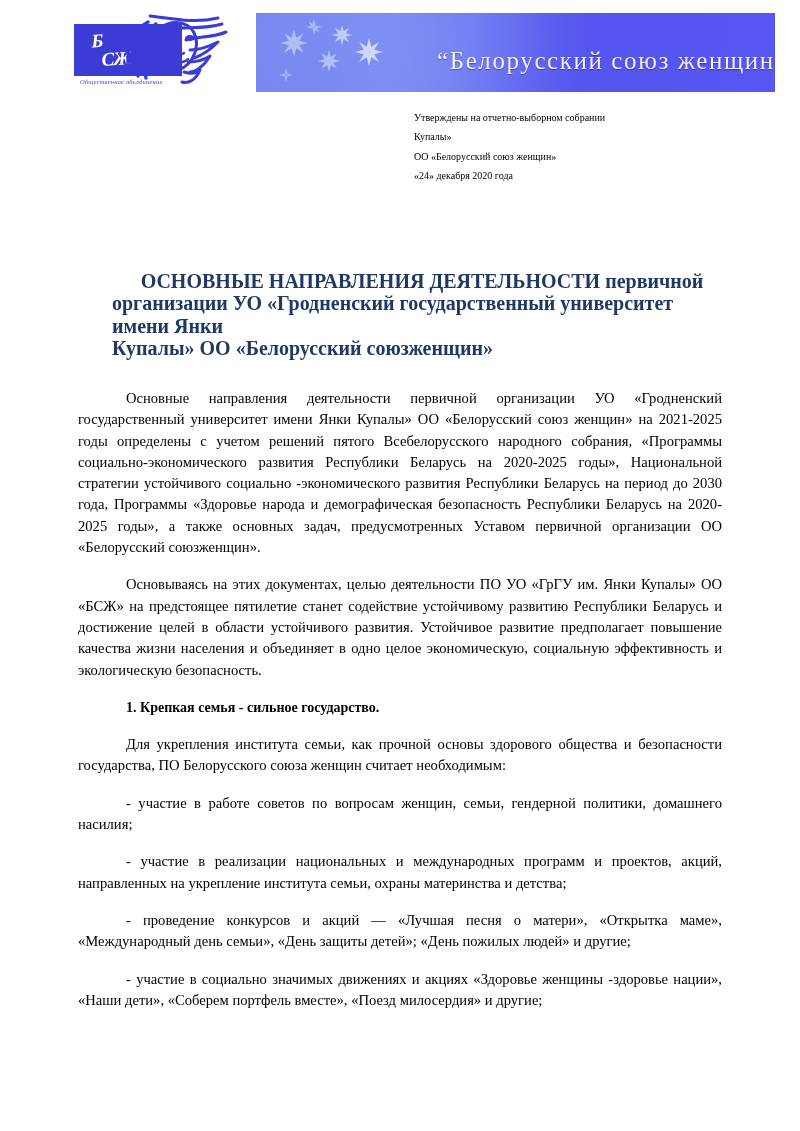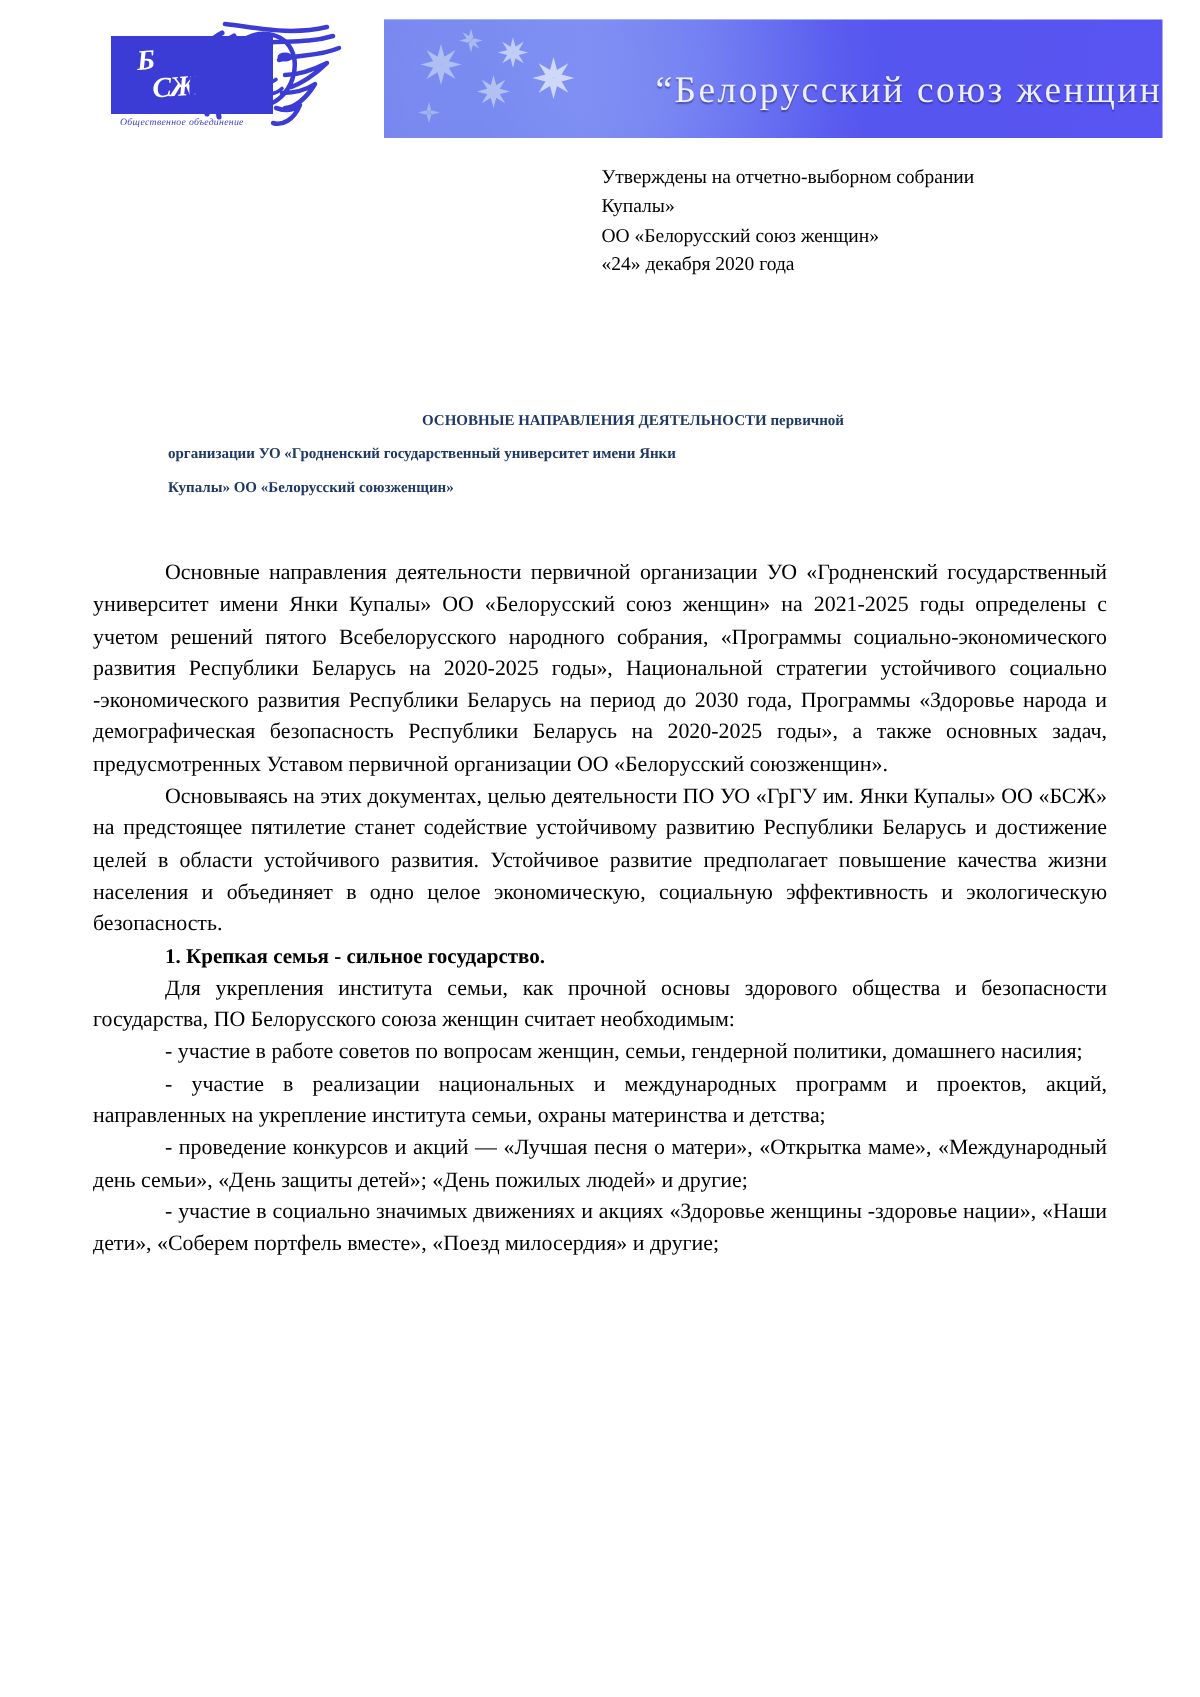--- a/index.html
+++ b/index.html
@@ -111,59 +111,59 @@
     font-size: 25px;
     letter-spacing: 1.6px;
     white-space: nowrap;
     text-shadow: 0 1px 1px rgba(20,20,80,0.45);
     margin-left: 41px;
   }
 
   
   .approval {
     position: absolute;
-    left: 401px;
+    left: 414px;
     top: 108px;
     width: 362px;
-    font-size: 13px;
+    font-size: 10px;
     line-height: 19.3px;
     text-align: justify;
   }
   .approval p { margin: 0; }
   .approval .nojust { text-align: left; }
 
   
   .doc-title {
     position: absolute;
     left: 112px;
     top: 270px;
     width: 620px;
     color: #1F3864;
     font-weight: bold;
-    font-size: 10px;
+    font-size: 20px;
     line-height: 22.3px;
     text-align: center;
   }
   .doc-title .l1 { text-align: center; }
   .doc-title .l2,
   .doc-title .l3 { text-align: left; }
   .doc-title .l4 { text-align: center; }
 
   
   .body-text {
     position: absolute;
     left: 62px;
     top: 372px;
     width: 676px;
     font-size: 14.6px;
     line-height: 21.3px;
     text-align: justify;
   }
   .body-text p {
-    margin: 0;
+    margin: 16px;
     text-indent: 48px;
   }
   .body-text p.bullet {
     text-indent: 48px;
   }
   .body-text p:last-child { text-align: justify; }
   .section-head {
     margin: 0;
     text-indent: 48px;
     font-weight: bold;

